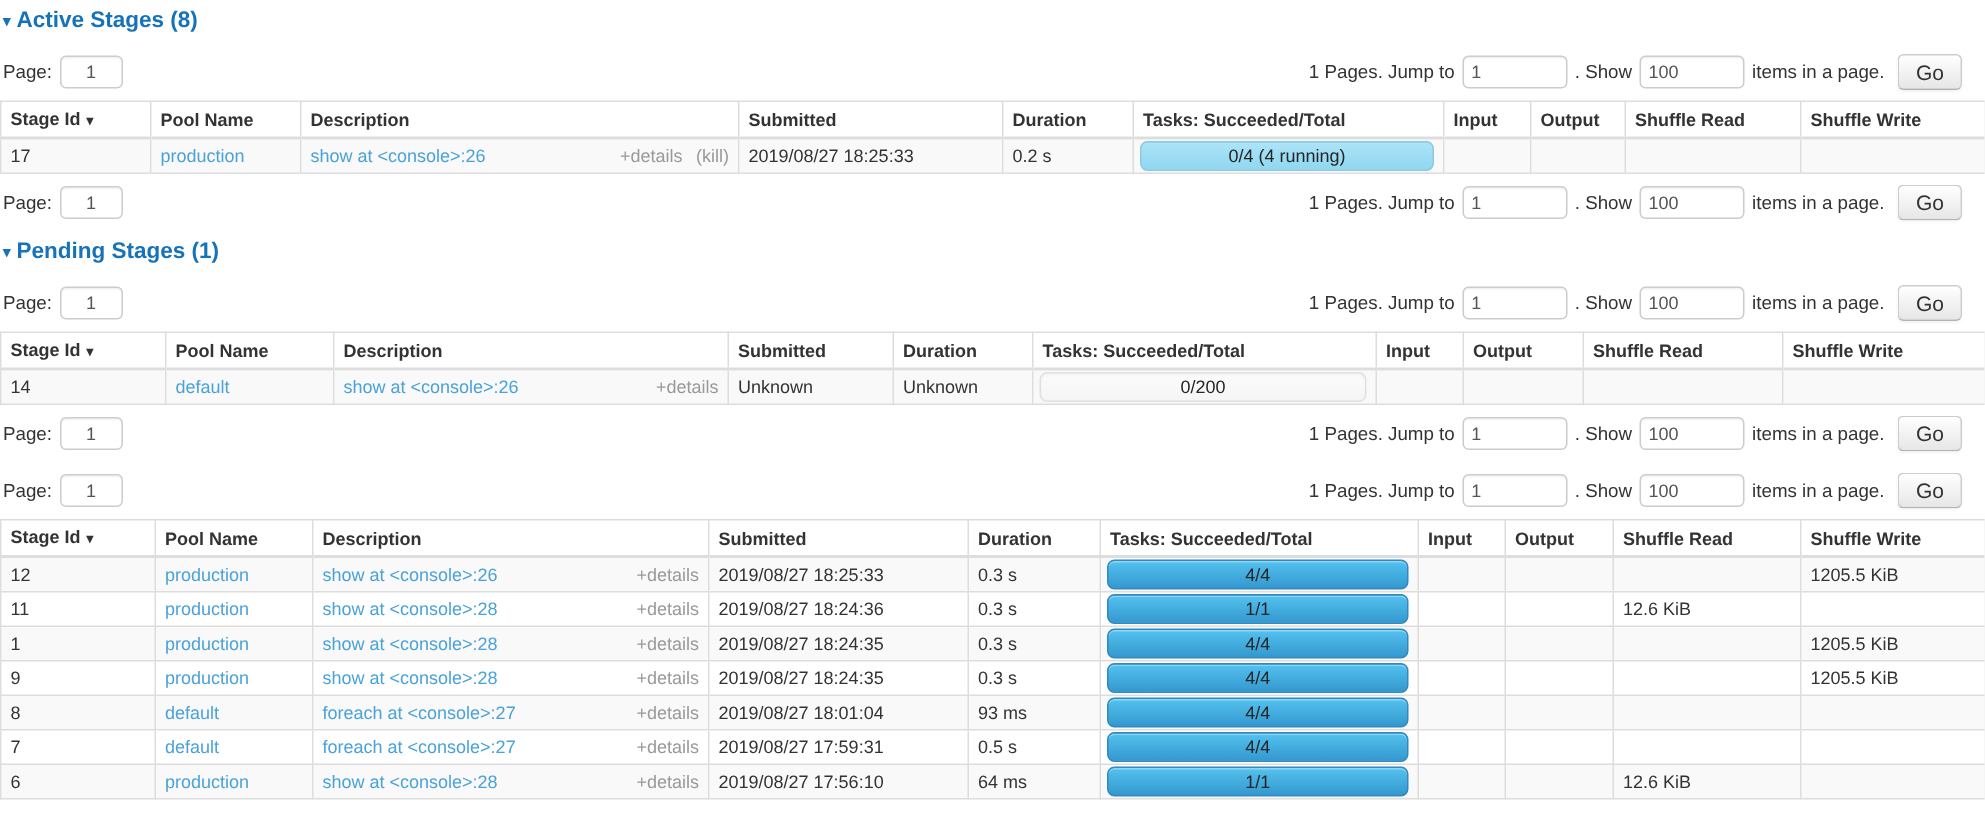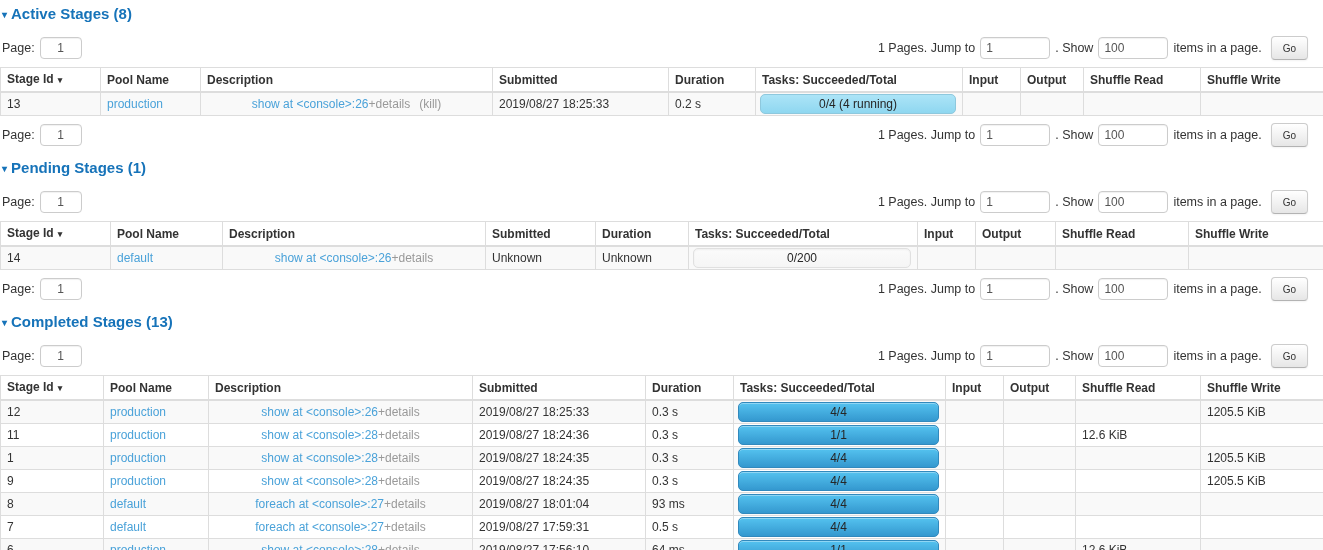--- a/index.html
+++ b/index.html
@@ -53,21 +53,21 @@
     box-shadow: inset 0 1px 1px rgba(0,0,0,.06);
   }
   .page-input { width: 30px; text-align: center; color: #999; }
   .jump-input { width: 58px; }
   .show-input { width: 58px; }
   .go-btn {
     margin-left: 4px;
     padding: 2px 11px;
     height: 24px;
     font-family: "Liberation Sans", sans-serif;
-    font-size: 10px;
+    font-size: 14px;
     color: #333;
     background: linear-gradient(to bottom, #ffffff, #e6e6e6);
     border: 1px solid #ccc;
     border-bottom-color: #b3b3b3;
     border-radius: 4px;
     cursor: pointer;
     box-shadow: inset 0 1px 0 rgba(255,255,255,.2), 0 1px 2px rgba(0,0,0,.05);
   }
   table.stages {
     width: 1323px;
@@ -87,21 +87,21 @@
     font-weight: bold;
     color: #333;
     background: #ffffff;
     border-bottom: 2px solid #ddd;
     margin-top: 26px;
   }
   table.stages tbody tr:nth-child(odd) { background: #f9f9f9; }
   table.stages tbody tr:nth-child(even) { background: #ffffff; }
   a.lnk { color: #4aa2d9; text-decoration: none; cursor: pointer; }
   .sort-arrow { font-size: 9px; margin-left: 4px; color: #333; }
-  .desc-cell-inner { display: flex; justify-content: center; align-items: center; }
+  .desc-cell-inner { display: flex; justify-content: space-between; align-items: center; }
   .desc-right { color: #999; display: flex; gap: 9px; }
   .desc-right a { color: #999; text-decoration: none; cursor: pointer; }
   .tasks-cell { padding: 1px 8px 1px 4px !important; }
   .progress {
     position: relative;
     height: 18px;
     border-radius: 5px;
     width: 100%;
   }
   .progress .bar-label {
@@ -169,21 +169,21 @@
             <th><span>Duration</span></th>
             <th><span>Tasks: Succeeded/Total</span></th>
             <th><span>Input</span></th>
             <th><span>Output</span></th>
             <th><span>Shuffle Read</span></th>
             <th><span>Shuffle Write</span></th>
           </tr>
         </thead>
         <tbody>
           <tr>
-            <td>13</td>
+            <td>17</td>
             <td><a class="lnk">production</a></td>
             <td>
               <div class="desc-cell-inner">
                 <a class="lnk">show at &lt;console&gt;:26</a>
                 <span class="desc-right">
                   <a>+details</a>
                   <a>(kill)</a>
                 </span>
               </div>
             </td>
@@ -294,21 +294,20 @@
           <span>1 Pages. Jump to</span>
           <input class="jump-input" type="text" value="1" style="">
           <span>. Show</span>
           <input class="show-input" type="text" value="100" style="">
           <span>items in a page.</span>
           <button class="go-btn">Go</button>
         </div>
       </div>
     </div>
     <div class="section">
-      <h4 class="section-title"><span class="arrow">▾</span><span>Completed Stages (13)</span></h4>
       <div class="pg-row">
         <div class="pg-left">
           <span>Page:</span>
           <input class="page-input" type="text" value="1" style="">
         </div>
         <div class="pg-right">
           <span>1 Pages. Jump to</span>
           <input class="jump-input" type="text" value="1" style="">
           <span>. Show</span>
           <input class="show-input" type="text" value="100" style="">

